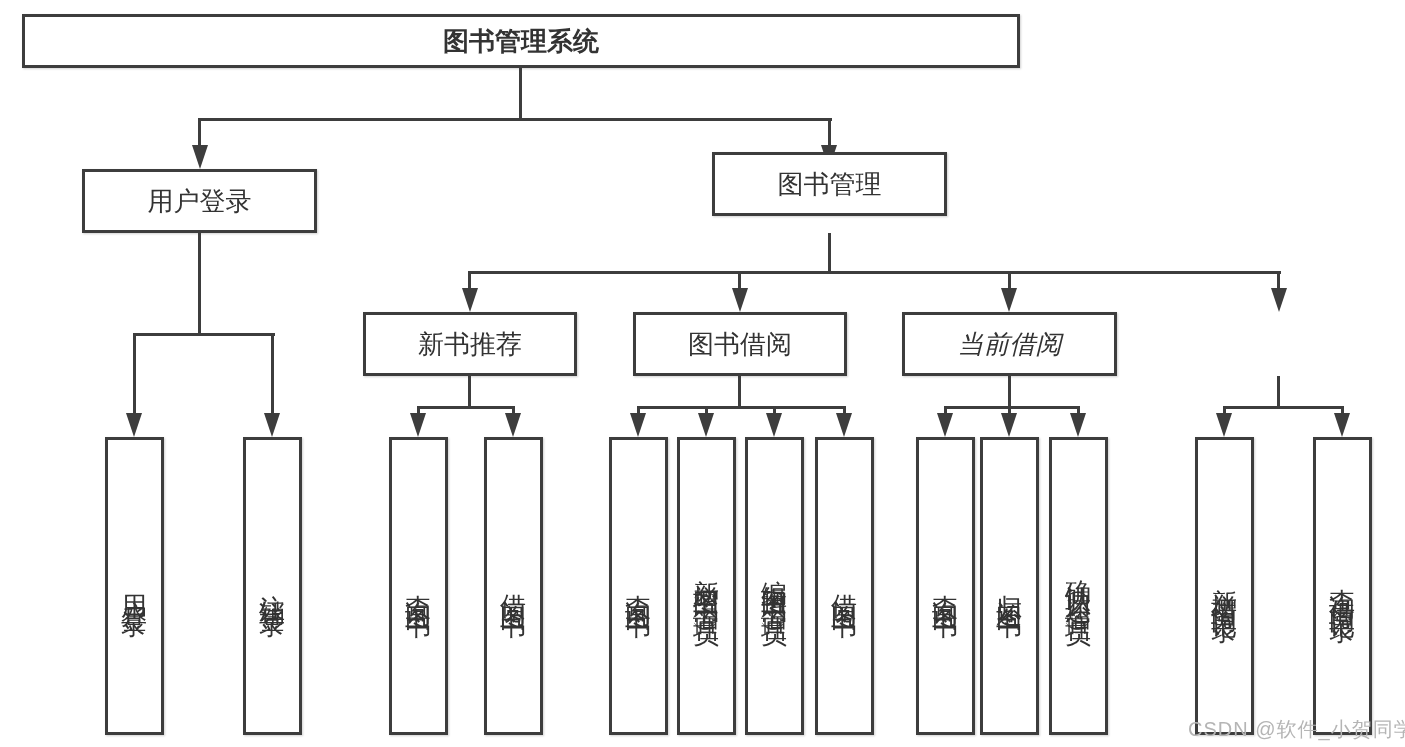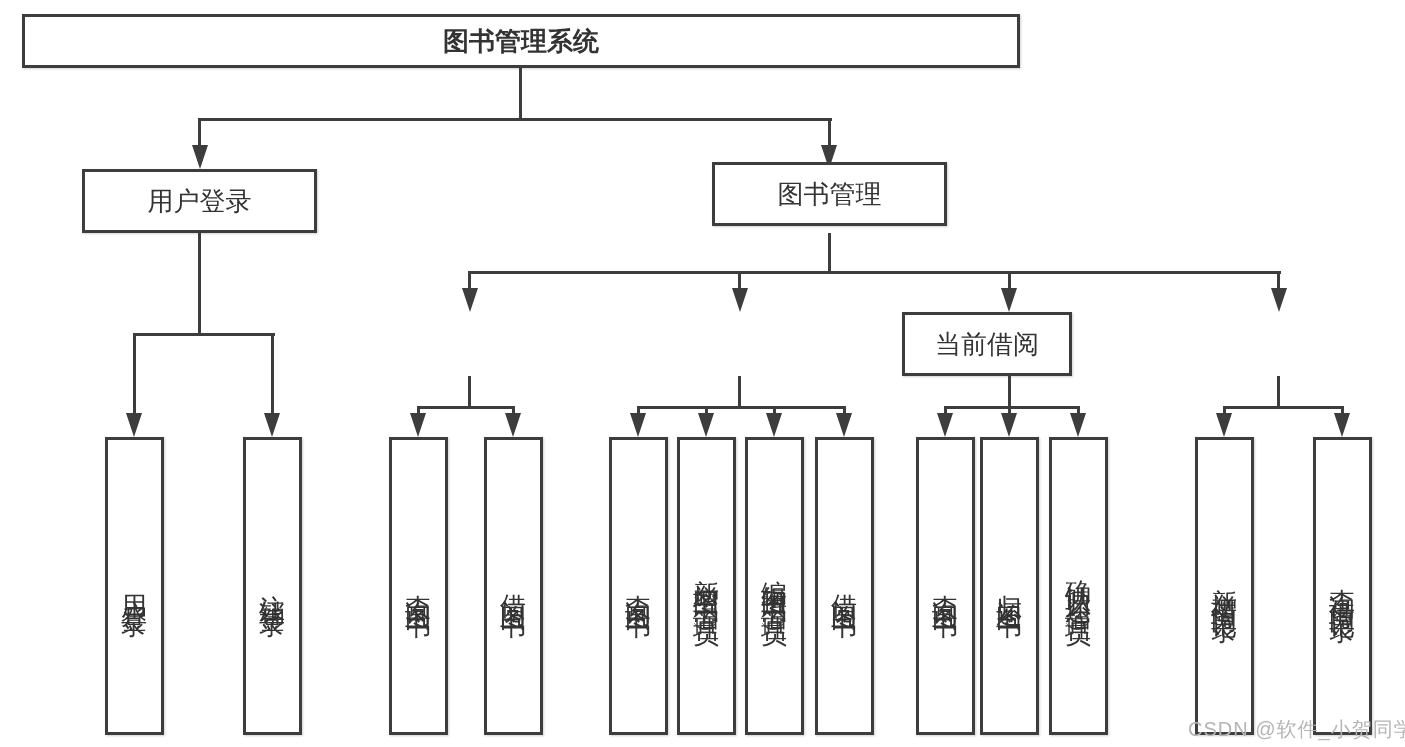--- a/index.html
+++ b/index.html
@@ -66,41 +66,43 @@
   <div class="box" style="left:22px;top:14px;width:998px;height:54px;font-weight:bold;">图书管理系统</div>
 
   <div class="vline" style="left:519px;top:68px;width:3px;height:52px;"></div>
   <div class="hline" style="left:198px;top:118px;width:634px;height:3px;"></div>
   <div class="vline" style="left:198px;top:118px;width:3px;height:29px;"></div>
   <div class="arrow" style="left:192px;top:145px;"></div>
   <div class="vline" style="left:828px;top:118px;width:3px;height:29px;"></div>
   <div class="arrow" style="left:821px;top:145px;"></div>
 
   <div class="box" style="left:82px;top:169px;width:235px;height:64px;">用户登录</div>
-  <div class="box" style="left:712px;top:162px;width:235px;height:64px;">图书管理</div>
+  <div class="box" style="left:712px;top:152px;width:235px;height:64px;">图书管理</div>
 
   <div class="vline" style="left:198px;top:233px;width:3px;height:103px;"></div>
   <div class="hline" style="left:133px;top:333px;width:142px;height:3px;"></div>
   <div class="vline" style="left:133px;top:333px;width:3px;height:82px;"></div>
   <div class="arrow" style="left:126px;top:413px;"></div>
   <div class="vline" style="left:271px;top:333px;width:3px;height:82px;"></div>
   <div class="arrow" style="left:264px;top:413px;"></div>
 
   <div class="vline" style="left:828px;top:233px;width:3px;height:41px;"></div>
   <div class="hline" style="left:469px;top:271px;width:812px;height:3px;"></div>
   <div class="vline" style="left:468px;top:271px;width:3px;height:19px;"></div>
   <div class="arrow" style="left:462px;top:288px;"></div>
   <div class="vline" style="left:738px;top:271px;width:3px;height:19px;"></div>
   <div class="arrow" style="left:732px;top:288px;"></div>
   <div class="vline" style="left:1008px;top:271px;width:3px;height:19px;"></div>
   <div class="arrow" style="left:1001px;top:288px;"></div>
   <div class="vline" style="left:1277px;top:271px;width:3px;height:19px;"></div>
   <div class="arrow" style="left:1271px;top:288px;"></div>
 
-  <div class="box" style="left:902px;top:312px;width:170px;height:64px;">当前借阅</div>
+  <div class="box" style="left:363px;top:312px;width:214px;height:64px;">新书推荐</div>
+  <div class="box" style="left:633px;top:312px;width:214px;height:64px;">图书借阅</div>
+  <div class="box" style="left:902px;top:312px;width:215px;height:64px;font-style:italic;">当前借阅</div>
 
   <div class="vline" style="left:468px;top:376px;width:3px;height:32px;"></div>
   <div class="hline" style="left:417px;top:406px;width:98px;height:3px;"></div>
   <div class="vline" style="left:417px;top:406px;width:3px;height:9px;"></div>
   <div class="arrow" style="left:410px;top:413px;"></div>
   <div class="vline" style="left:512px;top:406px;width:3px;height:9px;"></div>
   <div class="arrow" style="left:505px;top:413px;"></div>
 
   <div class="vline" style="left:738px;top:376px;width:3px;height:32px;"></div>
   <div class="hline" style="left:637px;top:406px;width:209px;height:3px;"></div>

